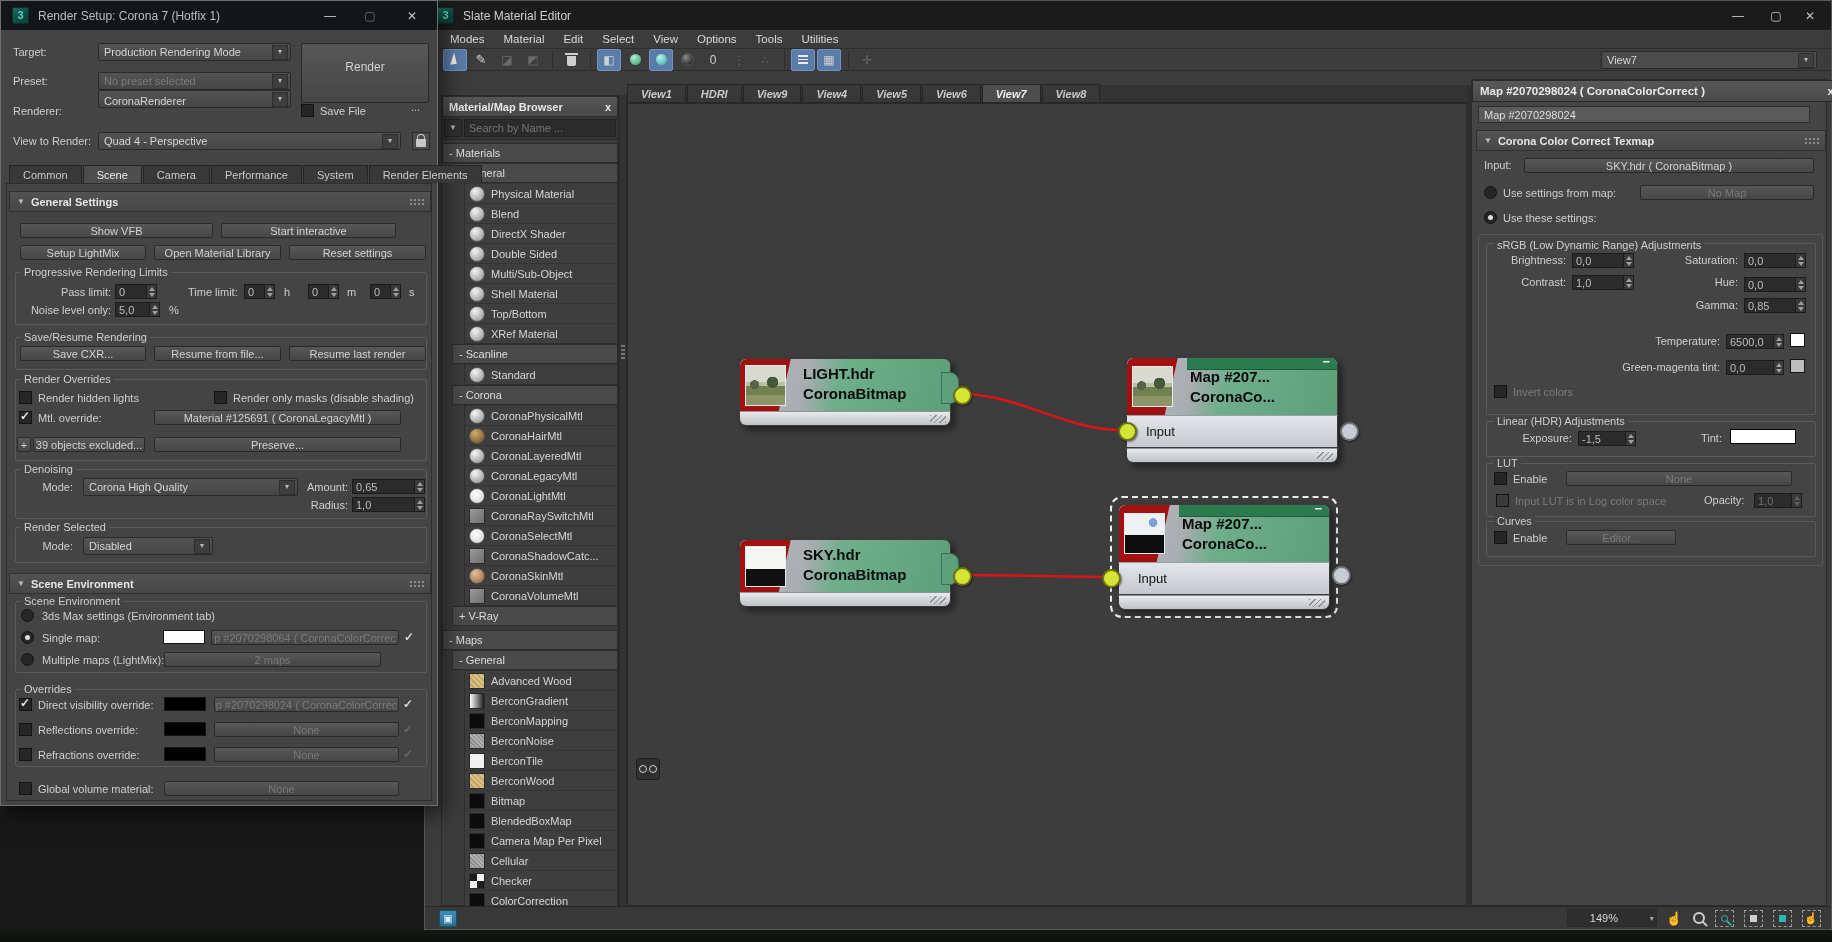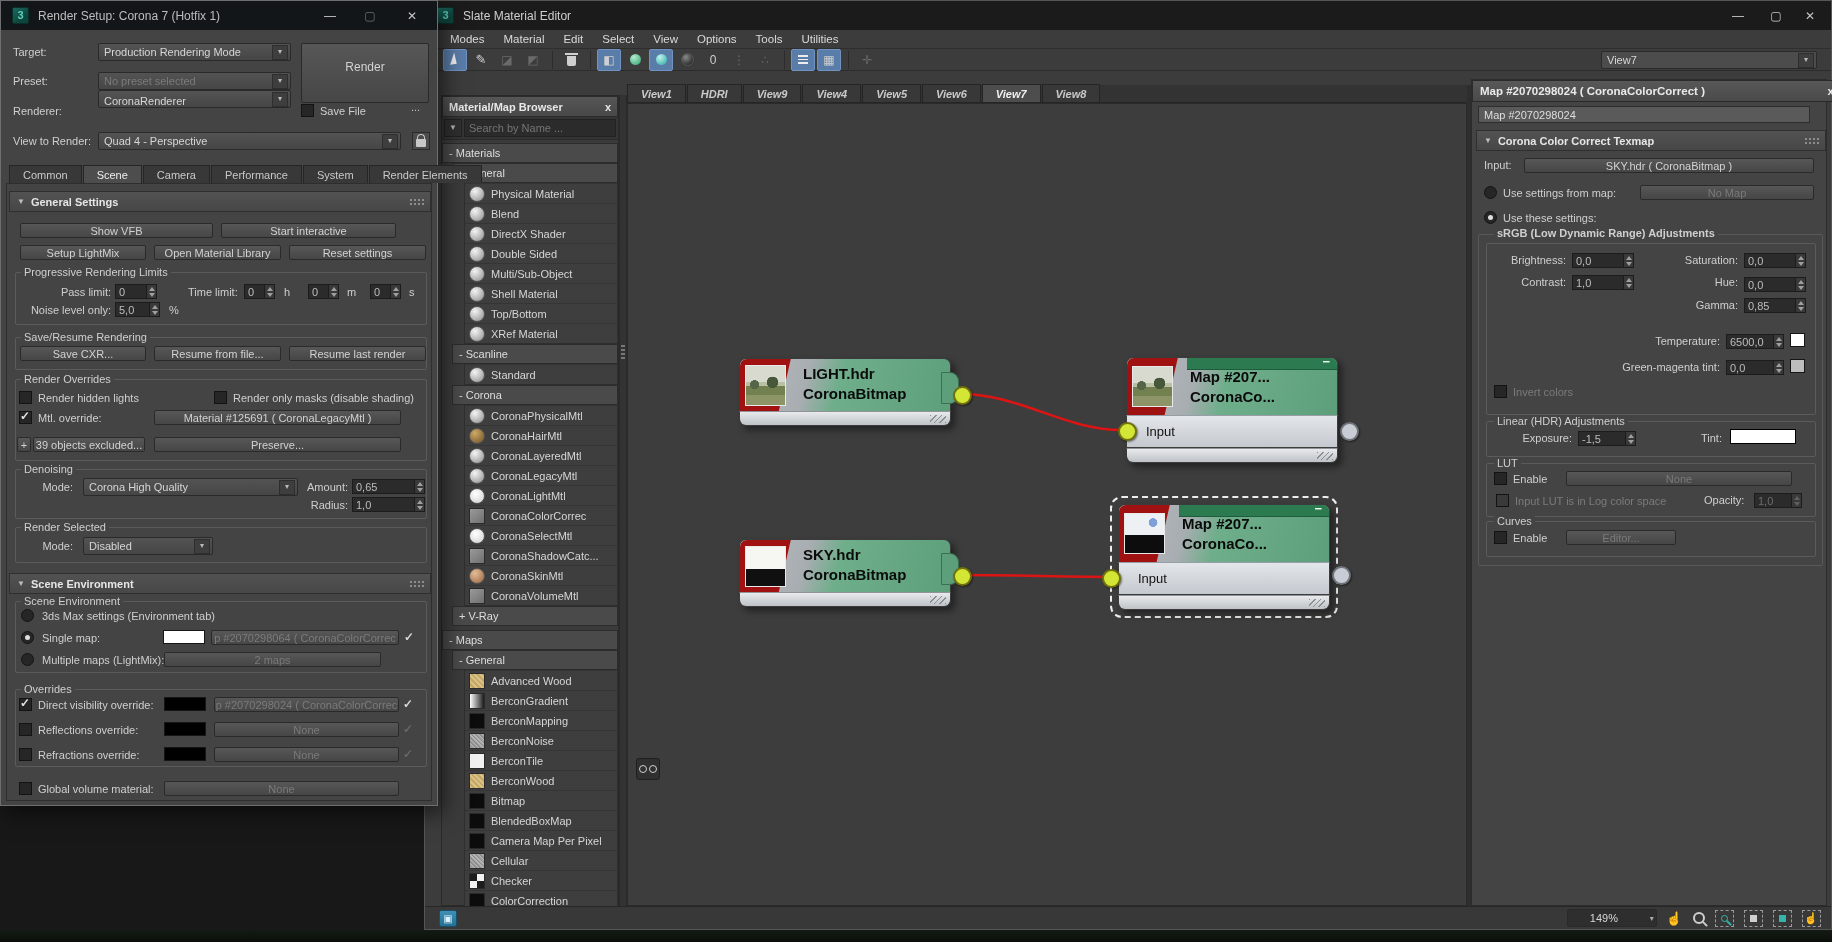--- a/index.html
+++ b/index.html
@@ -257,21 +257,21 @@
           <div class="bitem">
               <span class="bic sphere"></span>
               <span>CoronaLegacyMtl</span>
             </div>
           <div class="bitem">
               <span class="bic dot-light"></span>
               <span>CoronaLightMtl</span>
             </div>
           <div class="bitem">
               <span class="bic sq-gray"></span>
-              <span>CoronaColorCorrec</span>
+              <span>CoronaRaySwitchMtl</span>
             </div>
           <div class="bitem">
               <span class="bic dot-light"></span>
               <span>CoronaSelectMtl</span>
             </div>
           <div class="bitem">
               <span class="bic sq-gray"></span>
               <span>CoronaShadowCatc...</span>
             </div>
           <div class="bitem">
@@ -472,21 +472,21 @@
       </div>
       <div class="btn dis a" style="left:168px;top:105px;width:174px;">No Map</div>
       <div class="prow" style="left:12px;top:131px;gap:6px;">
         <span class="rad on"></span>
         <span class="l">Use these settings:</span>
       </div>
 
       <div class="grp" style="left:6px;top:154px;width:343px;height:330px;border-color:#585858;"></div>
 
       <div class="grp" style="left:14px;top:163px;width:328px;height:170px;"></div>
-      <span class="glab" style="left:22px;top:147px;font-weight:bold;">sRGB (Low Dynamic Range) Adjustments</span>
+      <span class="glab" style="left:22px;top:159px;">sRGB (Low Dynamic Range) Adjustments</span>
 
       <div class="prow" style="left:22px;top:174px;">
           <span class="l rt" style="width:72px;">Brightness:</span>
         </div>
       <div class="sp a" style="left:100px;top:173px;width:62px;">
           <span class="v">0,0</span>
           <span class="ars">
             <span class="tri-u"></span>
             <span class="tri-d"></span>
           </span>

